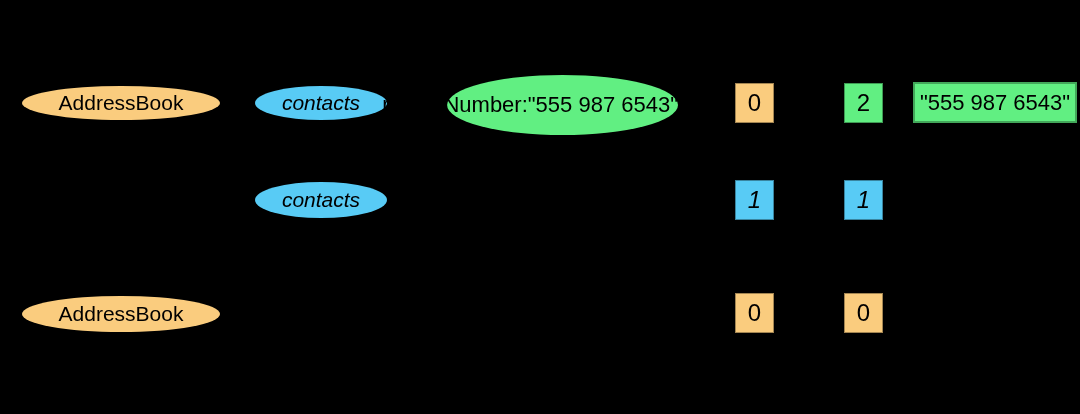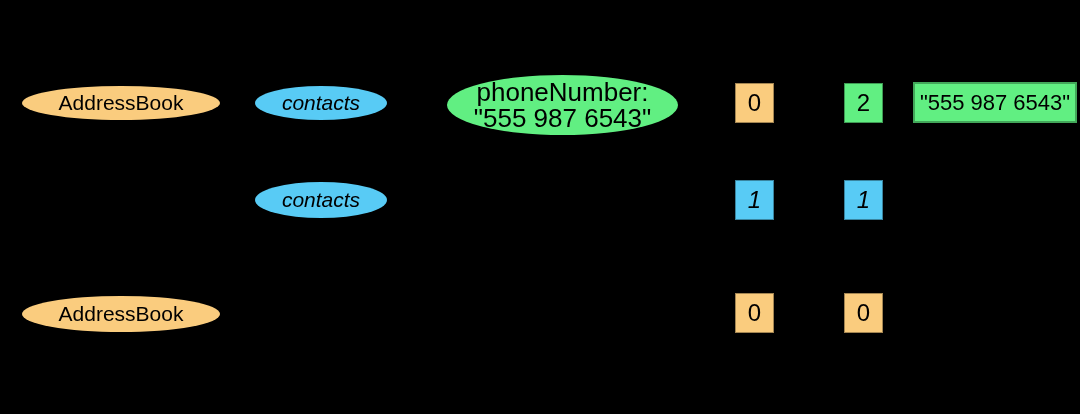--- a/index.html
+++ b/index.html
@@ -22,23 +22,24 @@
     display: flex;
     align-items: center;
     justify-content: center;
     text-align: center;
     font-size: 21px;
     line-height: 1.1;
     color: #000000;
     white-space: nowrap;
   }
   .ellipse.two-line {
-    flex-direction: column;
-    font-size: 26px;
+    flex-direction: row;
+    font-size: 22px;
     line-height: 26px;
+    justify-content: flex-end;
   }
   .cell {
     position: absolute;
     width: 39px;
     height: 40px;
     box-sizing: border-box;
     border: 1px solid rgba(0,0,0,0.35);
     display: flex;
     align-items: center;
     justify-content: center;

